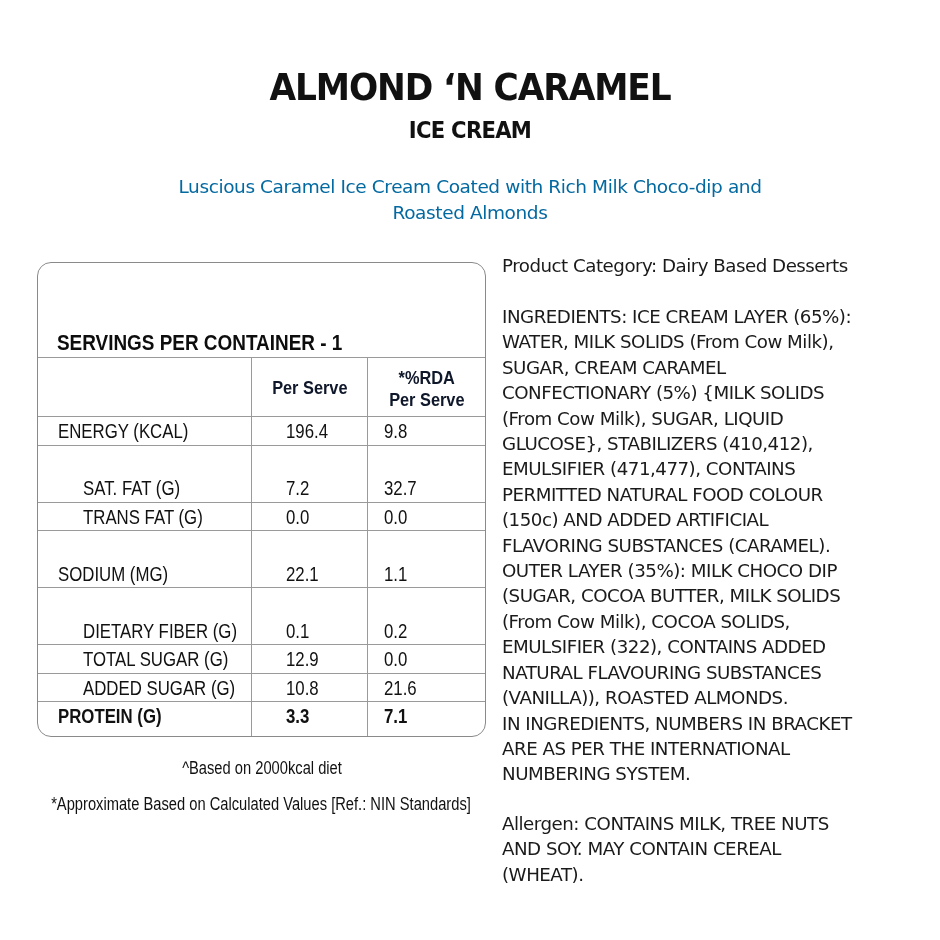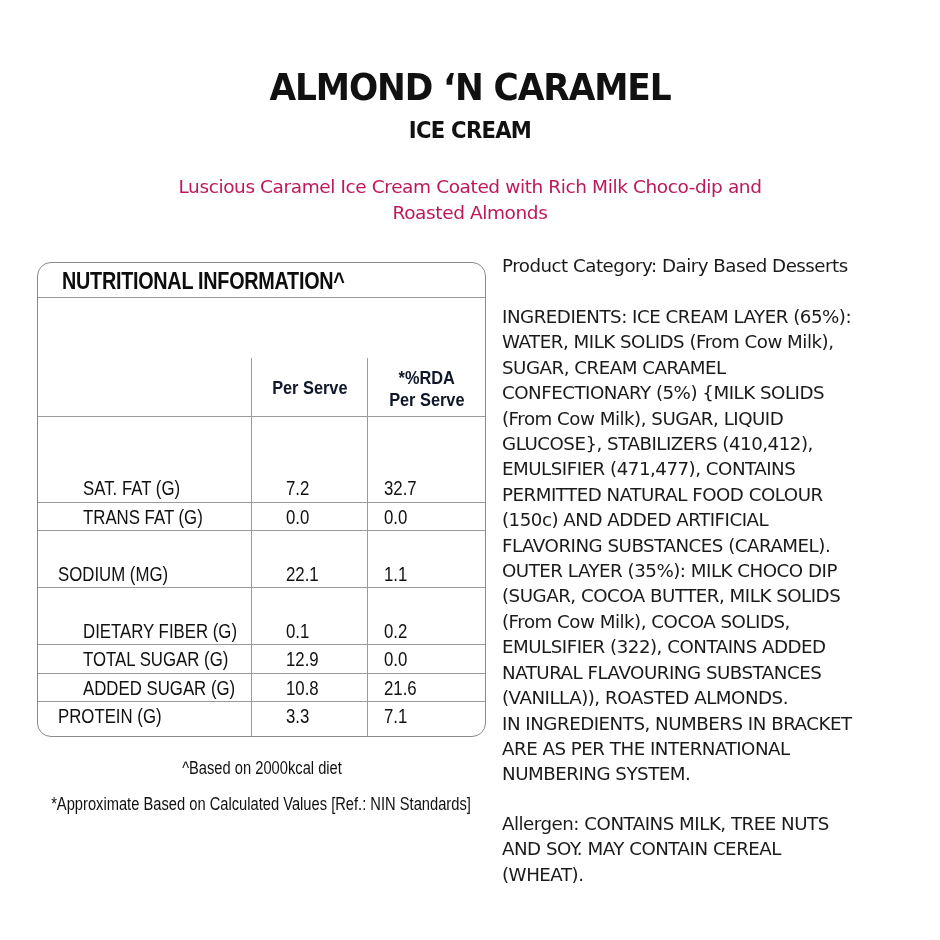--- a/index.html
+++ b/index.html
@@ -12,21 +12,21 @@
       letter-spacing: -1.2px; transform: scaleX(0.93);
     }
     .subtitle {
       position: absolute; left: 0; top: 117px; width: 940px; text-align: center;
       font-family: "DejaVu Sans", sans-serif; font-weight: bold; font-size: 23px;
       letter-spacing: -0.8px; transform: scaleX(0.92);
     }
     .description {
       position: absolute; left: 120px; top: 174px; width: 700px; text-align: center;
       font-family: "DejaVu Sans", sans-serif; font-size: 18.5px; line-height: 26px;
-      letter-spacing: -0.4px; color: #be185d;
+      letter-spacing: -0.4px; color: #0369a1;
     }
 
     
     .nutri {
       position: absolute; left: 37px; top: 262px; width: 449px; height: 475px;
       border: 1.5px solid #8a8a8a; border-radius: 14px; overflow: hidden;
     }
     .nrow { position: absolute; left: 0; width: 100%; border-bottom: 1.2px solid #9a9a9a; }
     .nhead {
       font-family: "Liberation Sans", sans-serif; font-weight: bold;
@@ -48,21 +48,21 @@
     .colhead {
       position: absolute; top: 0; height: 59px; display: flex; flex-direction: column;
       justify-content: center; align-items: center; text-align: center;
       font-weight: bold; font-size: 19px; line-height: 22px; color: #0f172a;
     }
     .colhead span { display: block; transform: scaleX(0.86); white-space: nowrap; }
     .ch1 { left: 214px; width: 115px; }
     .ch2 { left: 330px; width: 118px; padding-top: 2px; align-items: center; }
 
     .drow { position: absolute; left: 0; width: 100%; height: 28.5px; border-bottom: 1.2px solid #9a9a9a; }
-    .drow:last-child { border-bottom: none; }
+    .drow:last-child { border-bottom: none; font-weight: bold; }
     .dlabel, .dval {
       position: absolute; top: 3px; font-size: 20px; white-space: nowrap;
       transform: scaleX(0.84); transform-origin: left center; color: #111;
     }
     .dlabel.ind0 { left: 20px; }
     .dlabel.ind1 { left: 24px; }
     .dlabel.ind2 { left: 45px; }
     .dval.c1 { left: 248px; }
     .dval.c2 { left: 346px; }
 
@@ -88,38 +88,43 @@
 <body>
 
 <div class="title">ALMOND ‘N CARAMEL</div>
 <div class="subtitle">ICE CREAM</div>
 <div class="description">
   <div>Luscious Caramel Ice Cream Coated with Rich Milk Choco-dip and</div>
   <div>Roasted Almonds</div>
 </div>
 
 <div class="nutri">
-  <div class="nrow r-title">
-    <div class="nhead">NUTRITIONAL INFORMATION^</div>
+  <div class="nrow r-servings">
+    <div class="nhead">SERVINGS PER CONTAINER - 1</div>
   </div>
 
   <div class="vline v1"></div>
   <div class="vline v2"></div>
 
   <div class="nrow r-colhead">
     <div class="colhead ch1">
       <span>Per Serve</span>
     </div>
     <div class="colhead ch2">
       <span>*%RDA</span>
       <span>Per Serve</span>
     </div>
   </div>
 
   <div id="data-rows" style="position:absolute;left:0;top:154px;width:100%;height:321px;">
+    <div class="drow" style="top:0px">
+      <span class="dlabel ind0">ENERGY (KCAL)</span>
+      <span class="dval c1">196.4</span>
+      <span class="dval c2">9.8</span>
+    </div>
     <div class="drow" style="top:57px">
       <span class="dlabel ind2">SAT. FAT (G)</span>
       <span class="dval c1">7.2</span>
       <span class="dval c2">32.7</span>
     </div>
     <div class="drow" style="top:85.5px">
       <span class="dlabel ind2">TRANS FAT (G)</span>
       <span class="dval c1">0.0</span>
       <span class="dval c2">0.0</span>
     </div>

